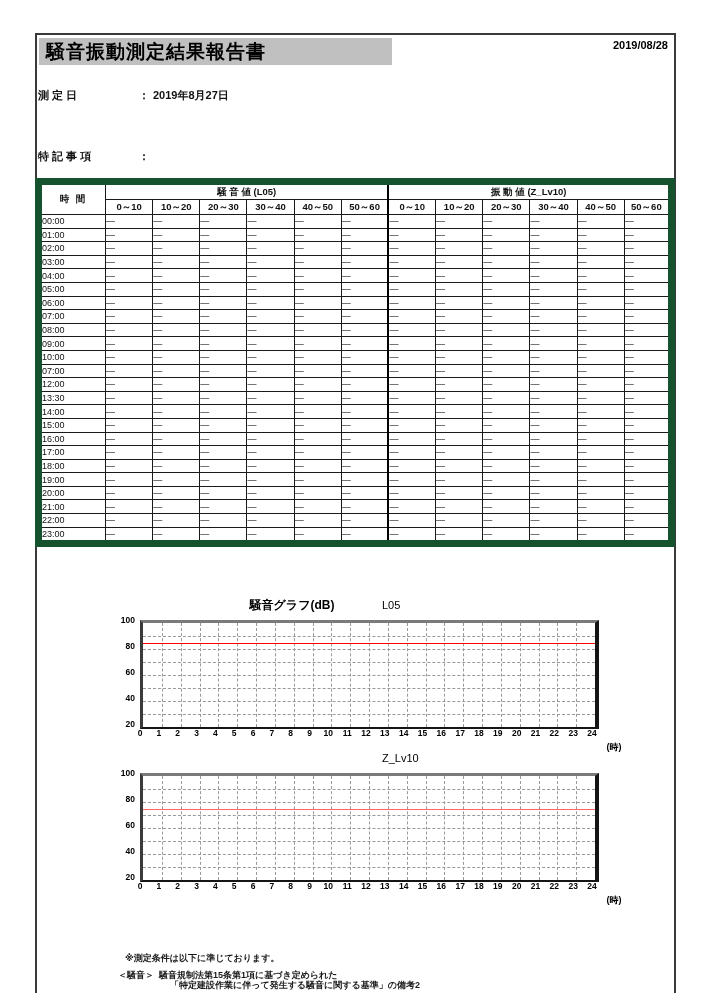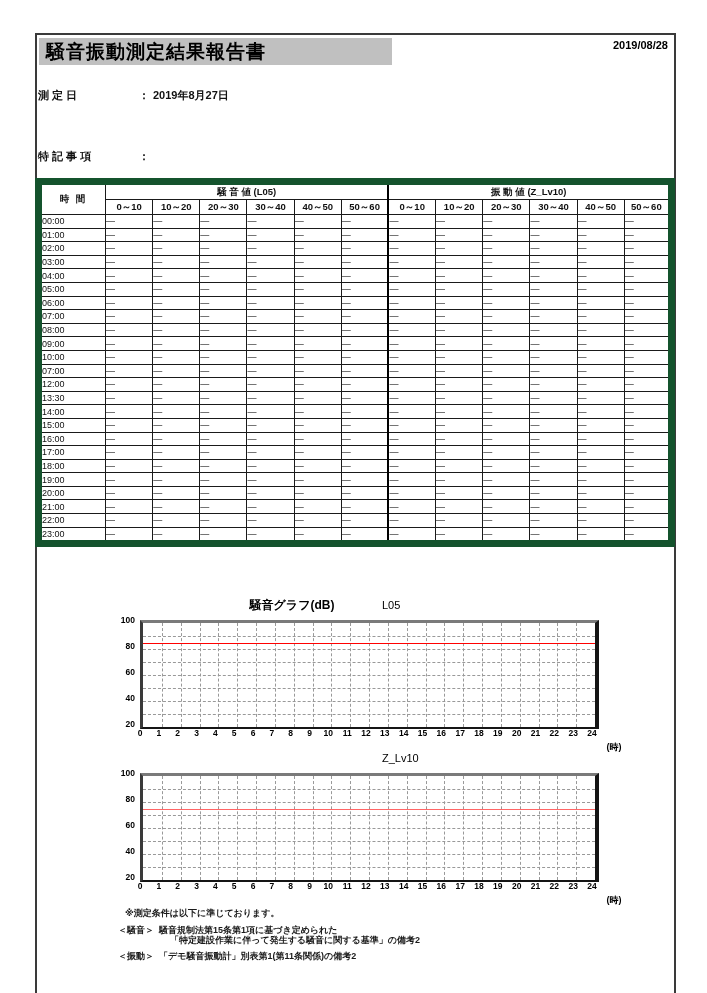--- a/index.html
+++ b/index.html
@@ -34,21 +34,21 @@
   .plot{position:absolute;left:103px;top:23px;width:452px;height:104px;box-sizing:content-box;
         border-top:3px solid #7a7a7a;border-left:3px solid #3a3a3a;
         border-right:4px solid #151515;border-bottom:2px solid #151515;background:#fff;}
   .hgrid{position:absolute;left:0;width:452px;height:0;border-top:1px dashed #999;}
   .vgrid{position:absolute;top:0;height:104px;width:0;border-left:1px dashed #999;}
   .limit-line{position:absolute;left:0;width:452px;height:1px;}
   .ylab{position:absolute;left:58px;width:40px;text-align:right;font-size:8.5px;font-weight:bold;color:#000;}
   .xlab{position:absolute;width:20px;text-align:center;top:131px;font-size:8.5px;font-weight:bold;color:#000;}
   .xunit{position:absolute;left:555px;top:144px;width:44px;text-align:center;font-size:9px;font-weight:bold;color:#000;}
   
-  .foot{position:absolute;font-size:9px;font-weight:bold;line-height:10px;color:#1a1a1a;white-space:nowrap;}
+  .foot{position:absolute;font-size:9px;font-weight:bold;line-height:10px;color:#1a1a1a;white-space:nowrap;margin-top:45px;}
 </style>
 </head>
 <body>
 
 <div class="frame">
 
   <div class="title-bar">騒音振動測定結果報告書</div>
   <div class="report-date">2019/08/28</div>
 
   <div class="info-row" style="top:54px">

